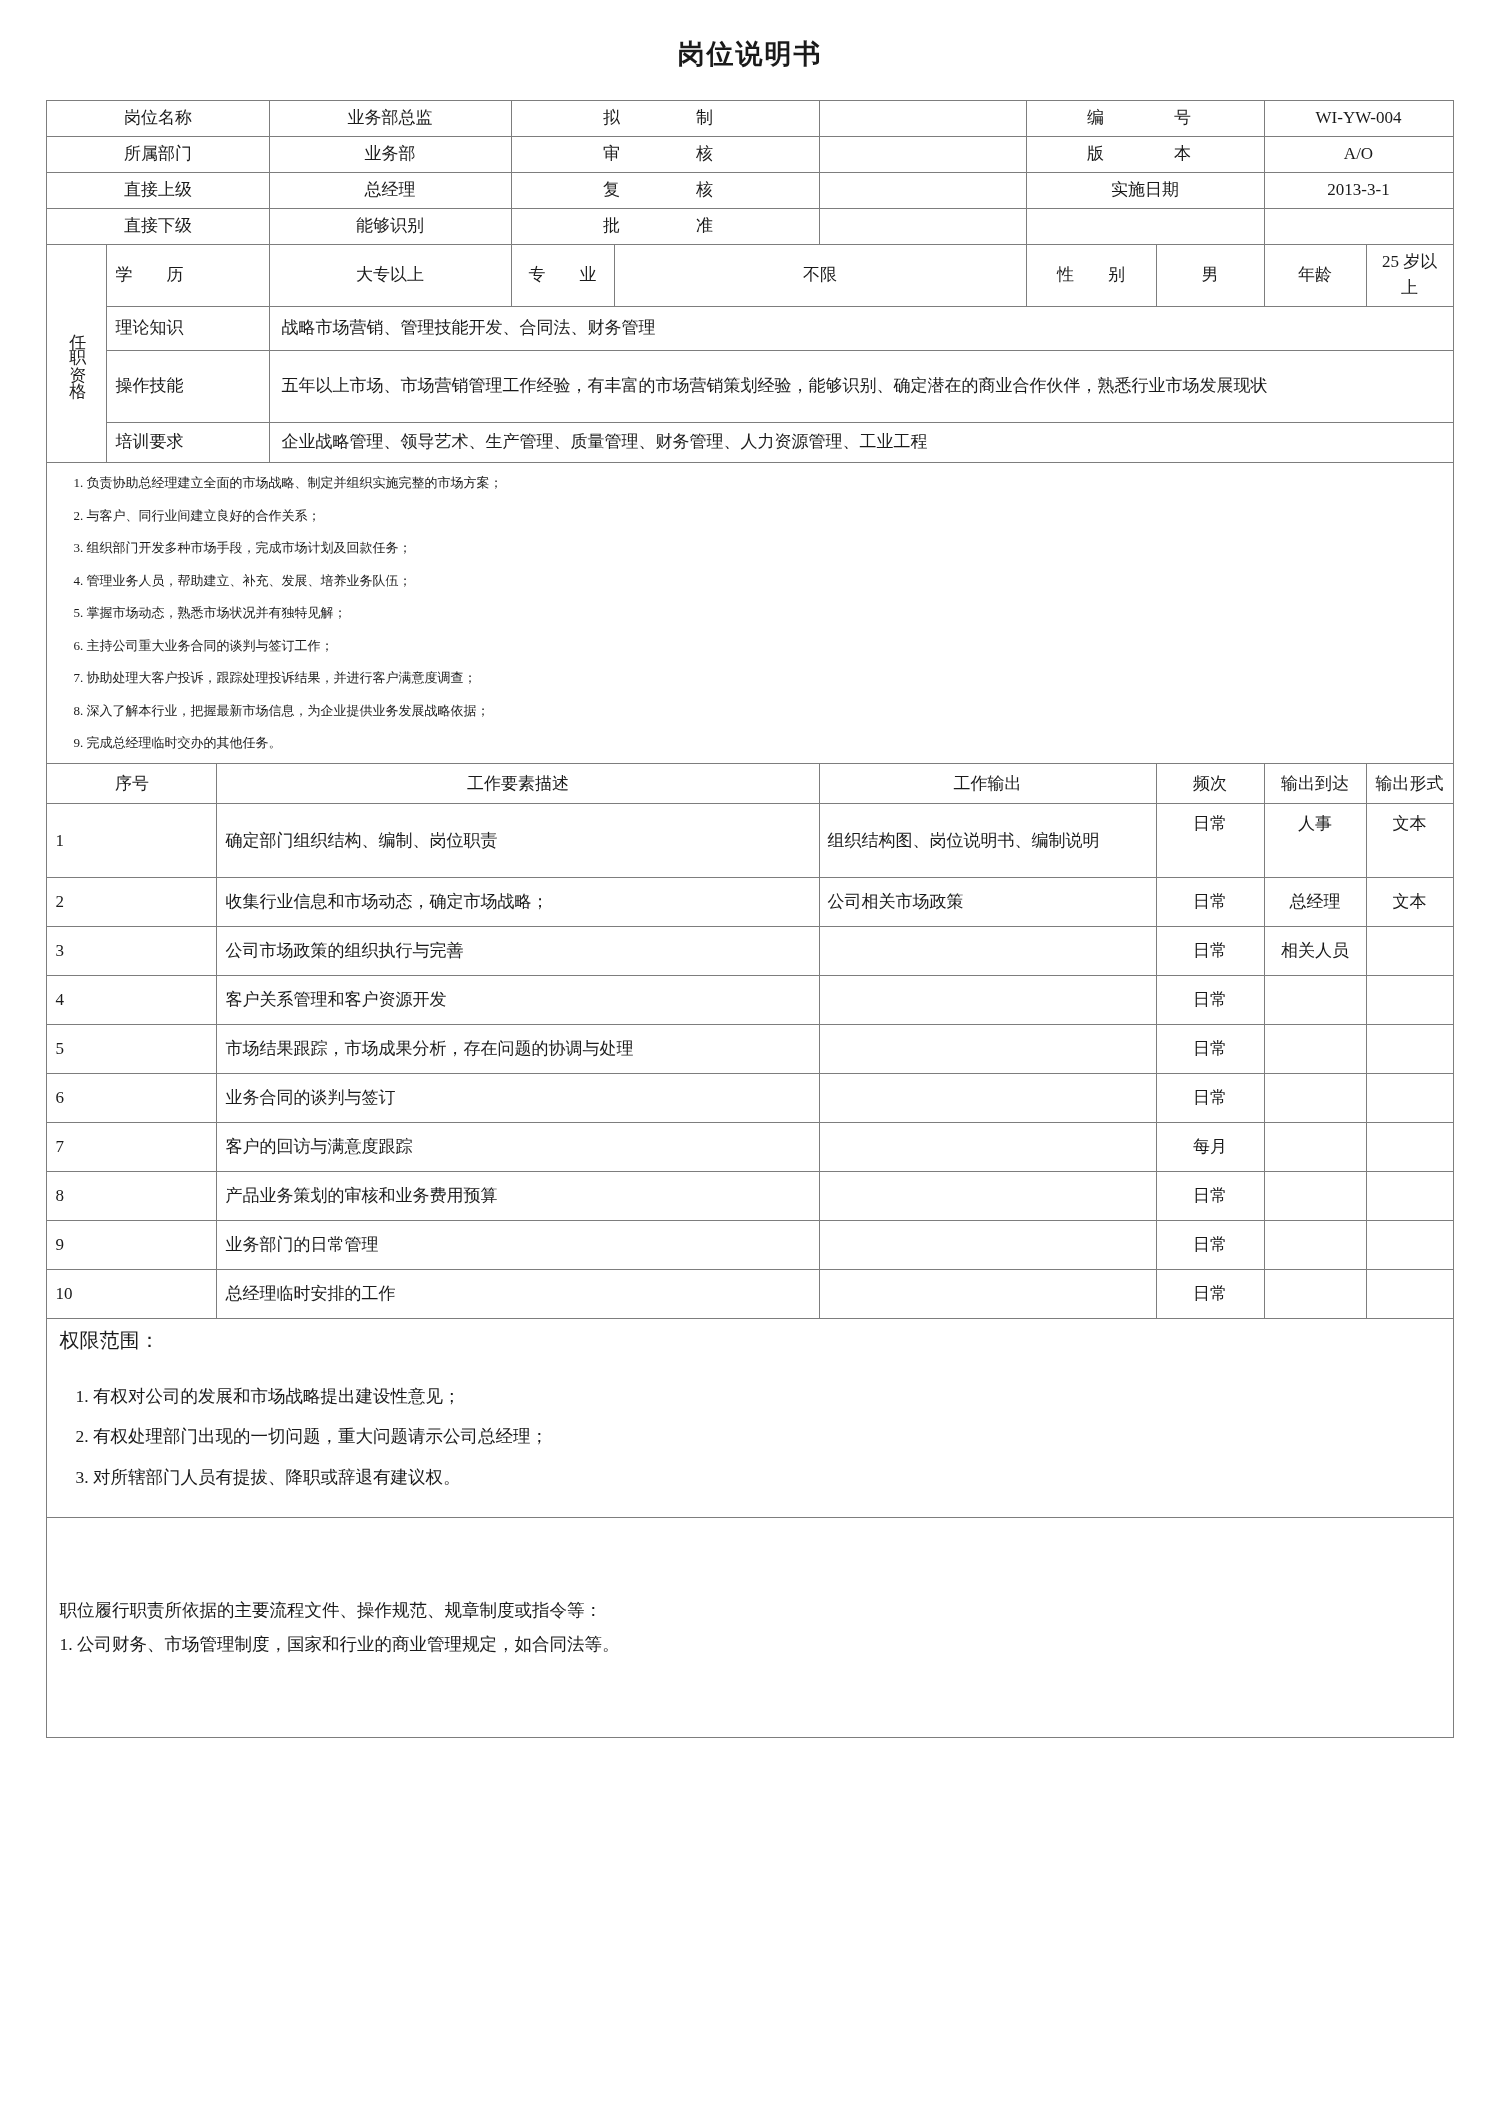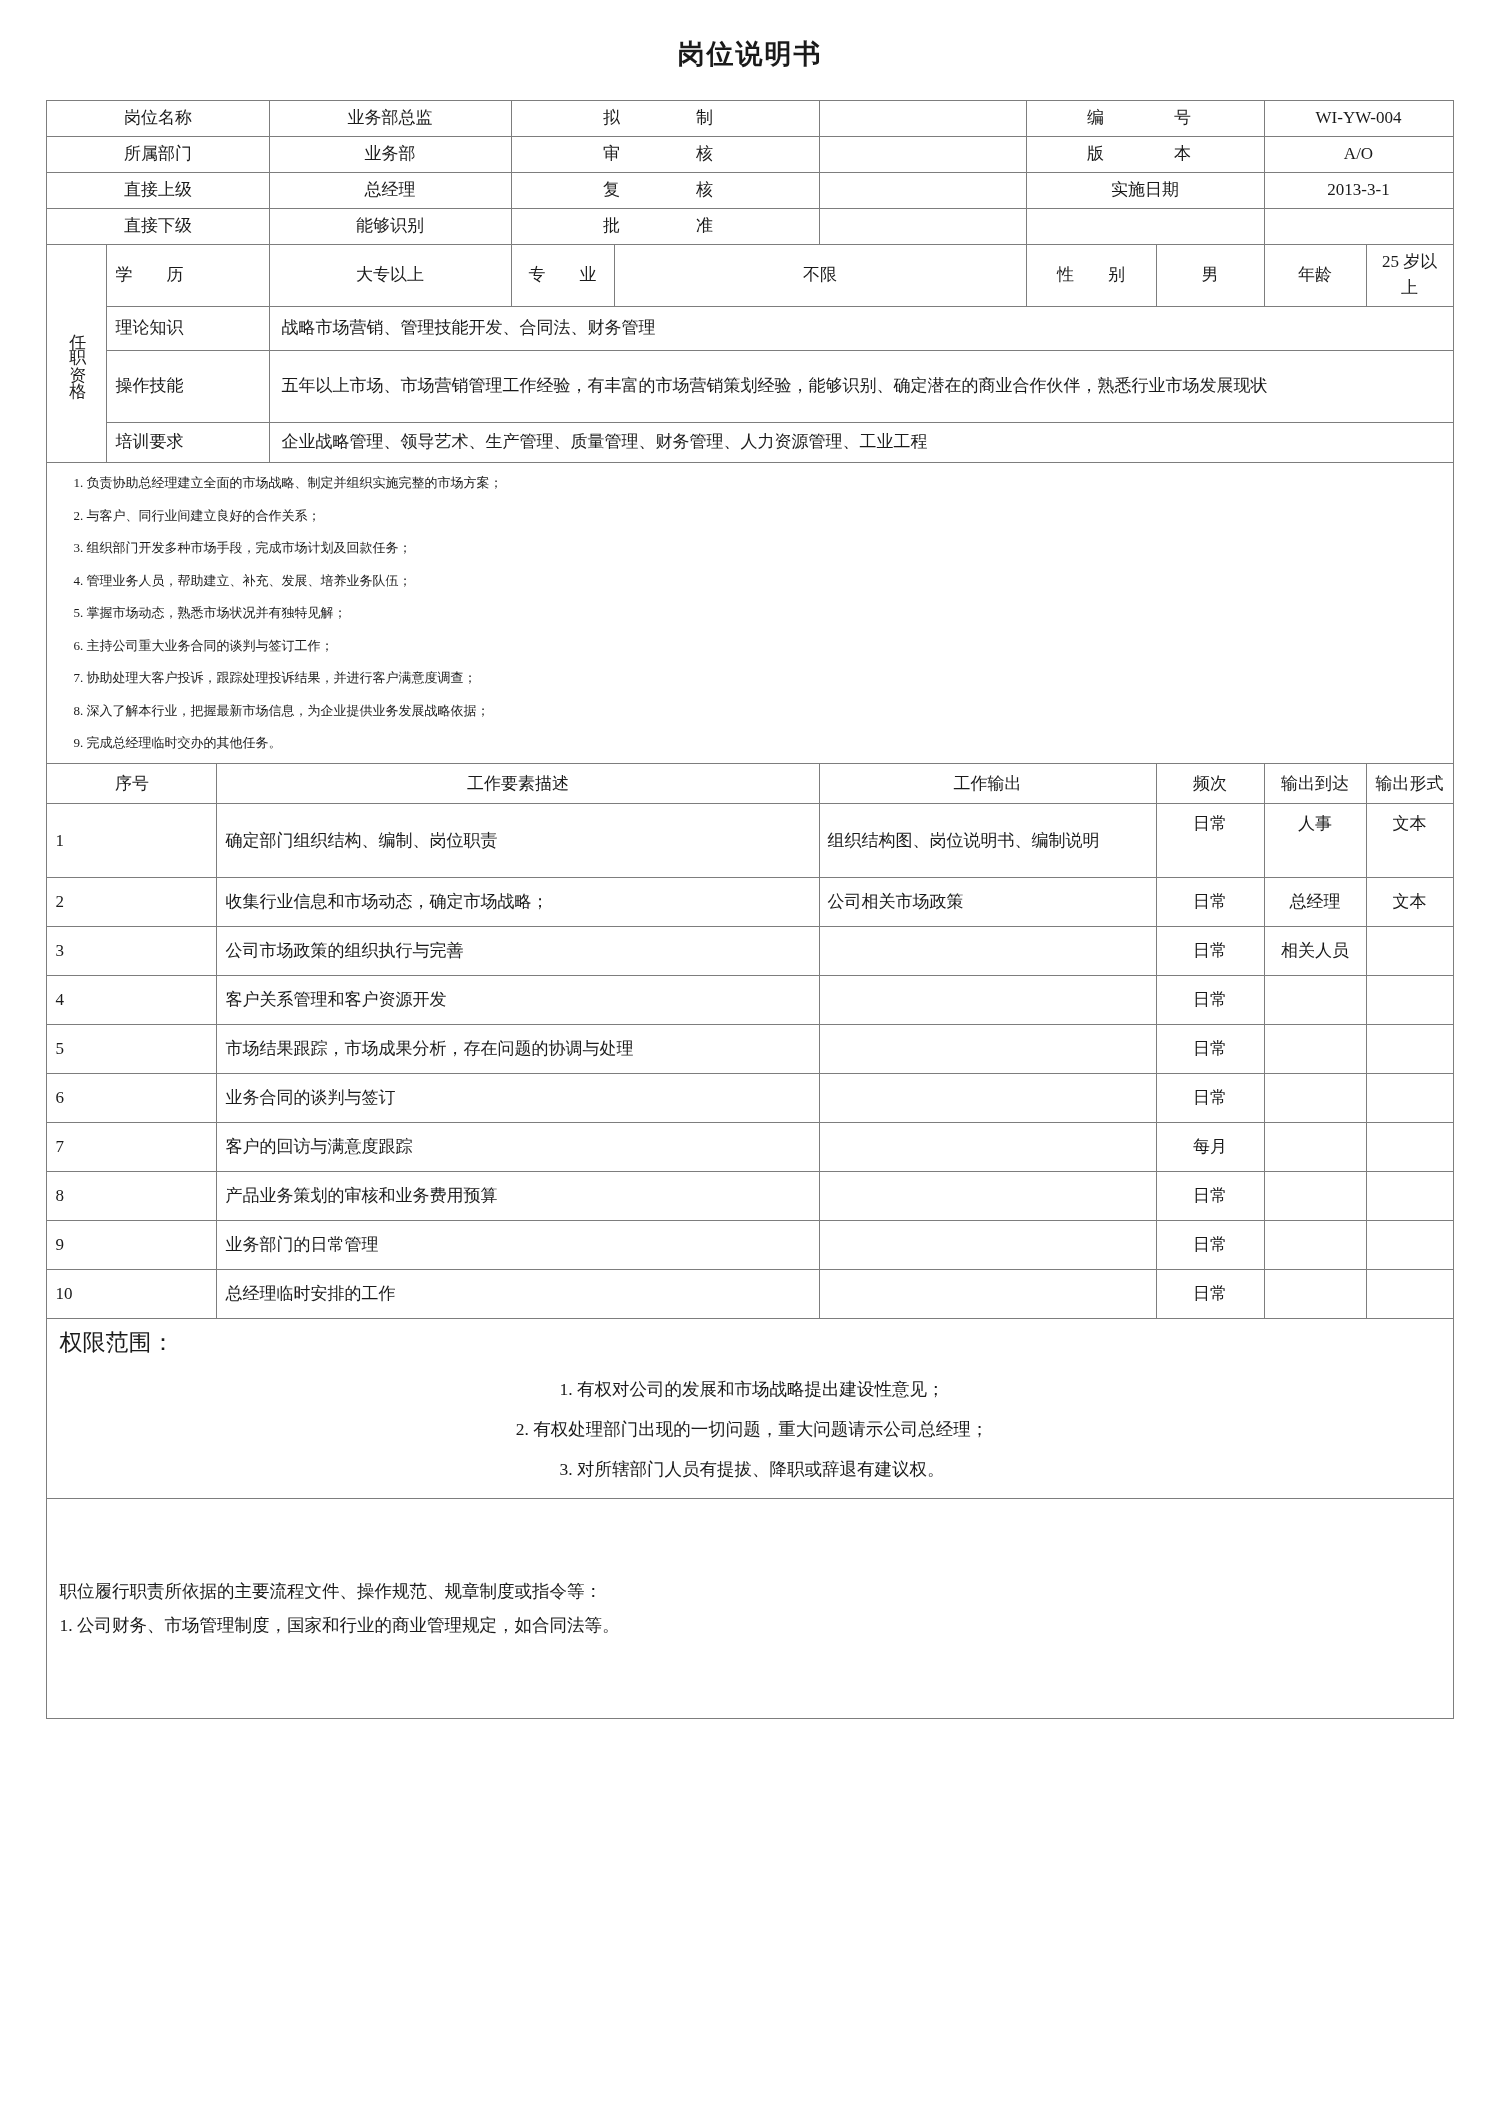--- a/index.html
+++ b/index.html
@@ -93,28 +93,28 @@
     padding-top: 3px;
     font-size: 15px;
   }
   .wt-desc { padding-left: 26px; font-size: 17px; vertical-align: bottom; padding-bottom: 8px;}
   .wt-out { padding-left: 10px; font-size: 16.5px; vertical-align: top; line-height:1.5;}
   .wt-small { font-size: 16.5px; text-align: center; }
 
   .row1 td { height: 74px; }
 
   .scope-cell { padding: 12px 14px 14px 14px; }
-  .scope-list { margin: 4px; padding: 0; list-style: none; text-align: center; }
+  .scope-list { margin: 16px; padding: 0; list-style: none; }
   .scope-list li {
     font-size: 17.5px;
     line-height: 1.5;
     padding: 7px 0 7px 4px;
     white-space: nowrap;
   }
-  .scope-head { font-size: 23px; padding: 2px 0 4px 4px; }
+  .scope-head { font-size: 20px; padding: 2px 0 4px 4px; }
 
   .basis-cell { padding: 12px 14px 0 14px; height: 220px; vertical-align: top;}
   .basis-line { font-size: 17.5px; line-height: 1.5; padding: 4px 0 4px 4px; white-space: nowrap;}
   .basis-line.indent { padding-left: 4px; }
 </style>
 </head>
 <body>
 
 <div class="page">
 

